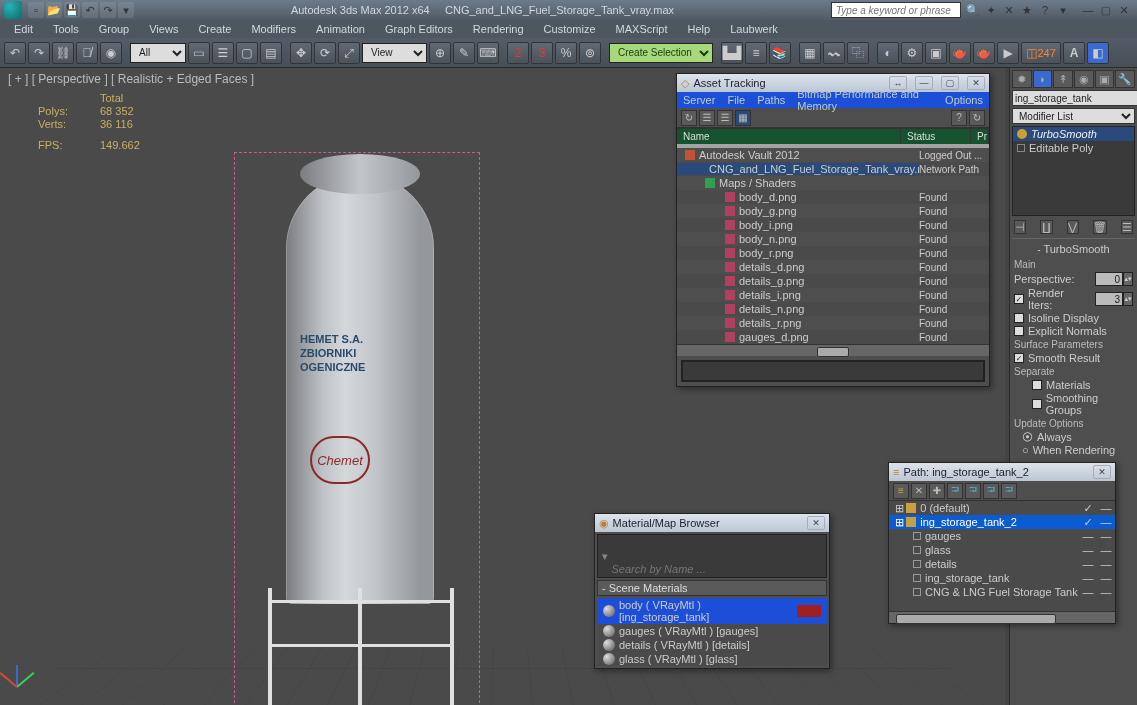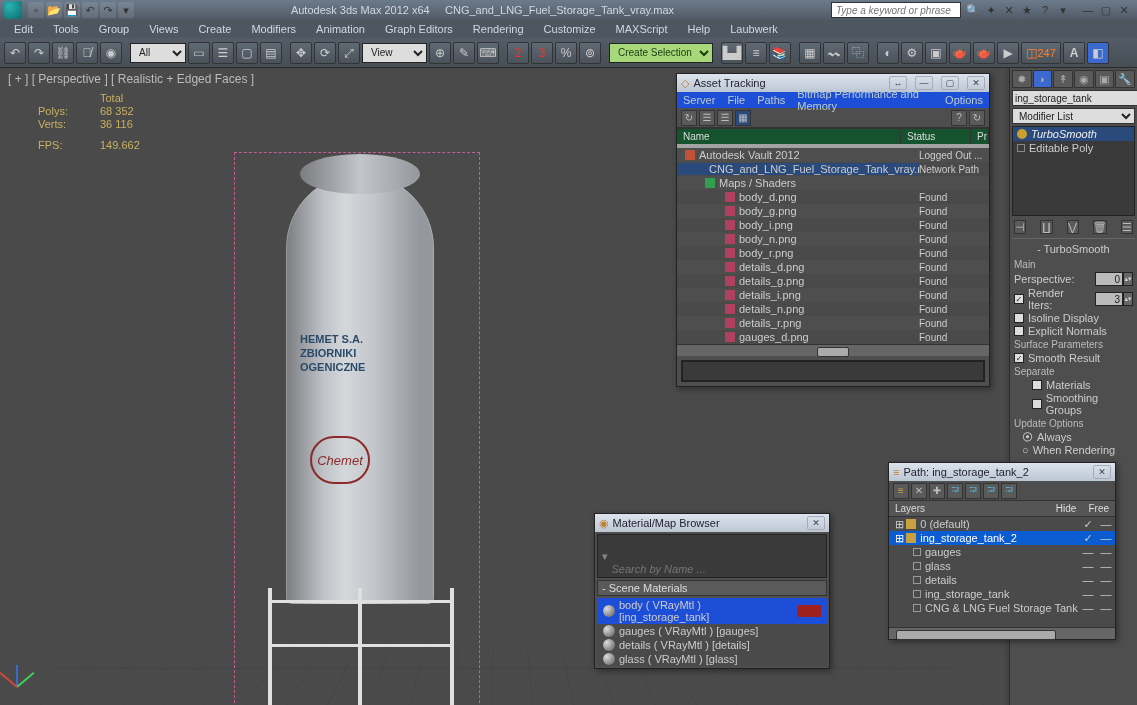--- a/index.html
+++ b/index.html
@@ -475,25 +475,20 @@
   </div>
   <div class="p-tools">
     <div class="tb" style="color:#c8a040">≡</div>
     <div class="tb">✕</div>
     <div class="tb">✚</div>
     <div class="tb" style="color:#5ac">⮒</div>
     <div class="tb" style="color:#5ac">⮒</div>
     <div class="tb" style="color:#5ac">⮒</div>
     <div class="tb" style="color:#5ac">⮒</div>
   </div>
-  <div class="layer-hdr">
-    <div class="col" style="flex:1">Layers</div>
-    <div class="col">Hide</div>
-    <div class="col">Free</div>
-  </div>
   <div class="layer-rows" id="layer-rows">
       <div class="layer-row">
         <div class="name" style="padding-left:6px">⊞ <span class="layer-stack-icon"></span>0 (default)</div>
         <div class="tick">✓</div>
         <div class="tick">—</div>
       </div>
       <div class="layer-row sel">
         <div class="name" style="padding-left:6px">⊞ <span class="layer-stack-icon"></span>ing_storage_tank_2</div>
         <div class="tick">✓</div>
         <div class="tick">—</div>

